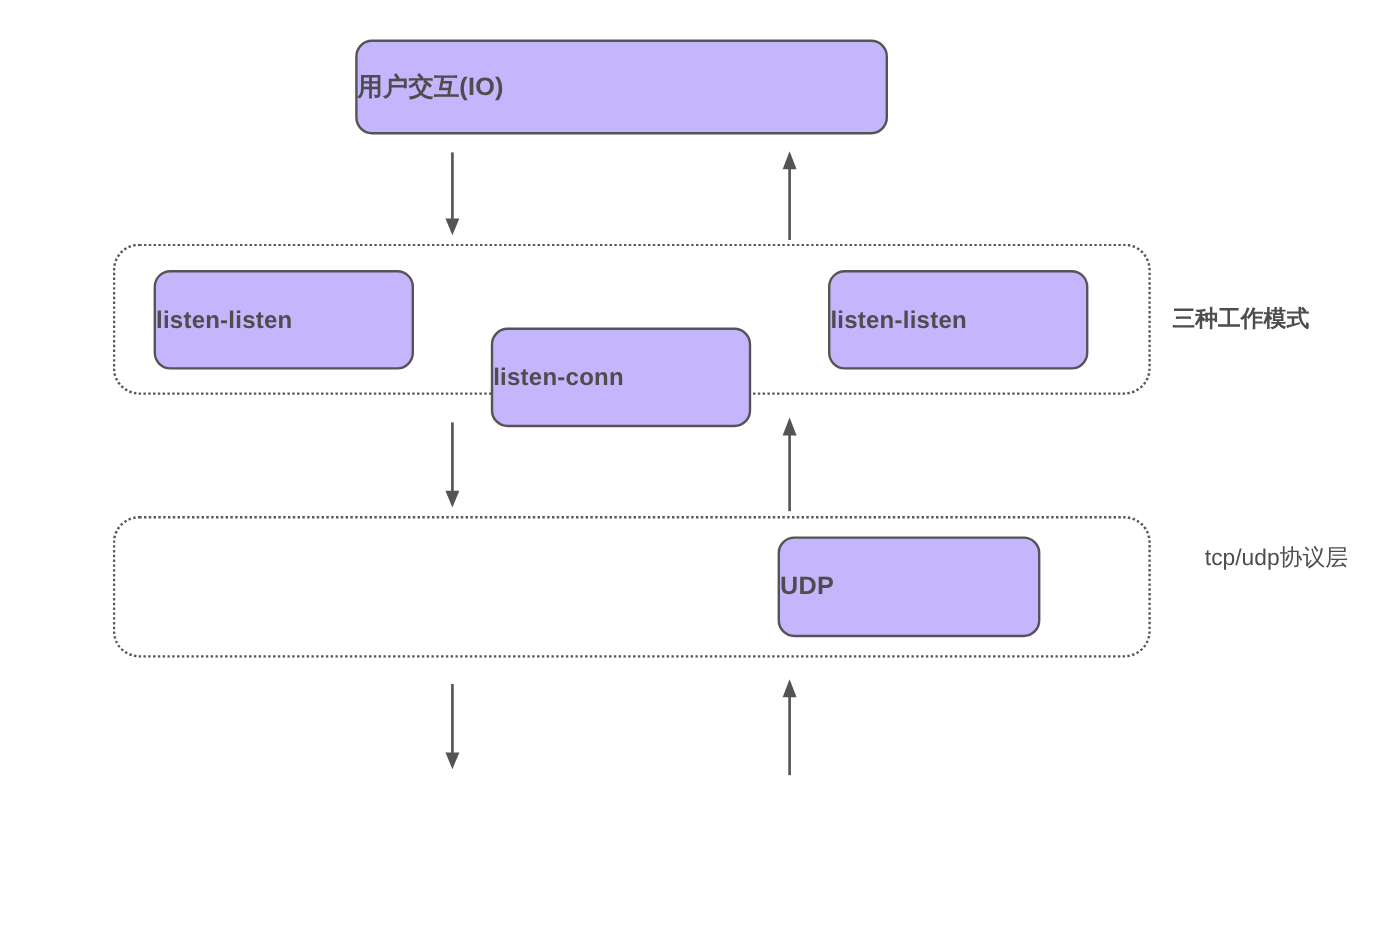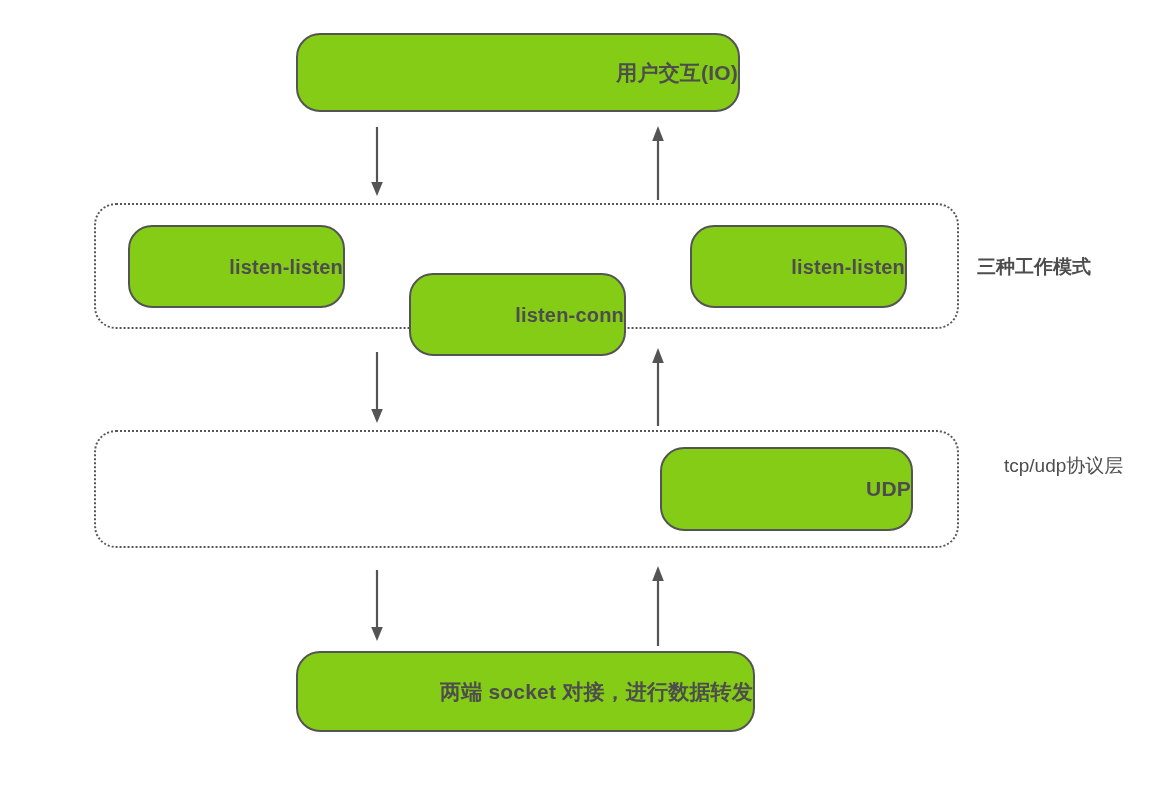--- a/index.html
+++ b/index.html
@@ -19,25 +19,25 @@
     width: 1164px;
     height: 792px;
     background: #ffffff;
   }
 
   
   .node {
     position: absolute;
     box-sizing: border-box;
     border: 2.5px solid #545454;
-    border-radius: 24px;
-    background: #84cc16;
+    border-radius: 14px;
+    background: #c4b5fd;
     display: flex;
     align-items: center;
-    justify-content: flex-end;
+    justify-content: flex-start;
     text-align: center;
   }
   .node .node-label {
     font-size: 21px;
     font-weight: 700;
     color: #4d4d4d;
     letter-spacing: 0.2px;
     line-height: 1.3;
     white-space: nowrap;
   }
@@ -121,37 +121,34 @@
   <div class="arrow" style="left:650px; top:346px; width:16px; height:80px;">
     <svg width="16" height="80" viewBox="0 0 16 80">
       <line x1="8" y1="80" x2="8" y2="15" stroke="#545454" stroke-width="2.2"></line>
       <polygon points="8,2 2.2,17 13.8,17" fill="#545454"></polygon>
     </svg>
   </div>
 
   <div class="group" style="left:94px; top:430px; width:865px; height:118px;"></div>
 
 
-  <div class="node" style="left:648px; top:447px; width:253px; height:84px;margin-left:12px;">
+  <div class="node" style="left:648px; top:447px; width:219px; height:84px;">
     <span class="node-label">UDP</span>
   </div>
 
   <div class="side-caption" style="left:972px; top:456px;margin-left:32px;">tcp/udp协议层</div>
 
   <div class="arrow" style="left:369px; top:570px; width:16px; height:72px;">
     <svg width="16" height="72" viewBox="0 0 16 72">
       <line x1="8" y1="0" x2="8" y2="60" stroke="#545454" stroke-width="2.2"></line>
       <polygon points="8,71 2.2,57 13.8,57" fill="#545454"></polygon>
     </svg>
   </div>
 
   <div class="arrow" style="left:650px; top:564px; width:16px; height:82px;">
     <svg width="16" height="82" viewBox="0 0 16 82">
       <line x1="8" y1="82" x2="8" y2="15" stroke="#545454" stroke-width="2.2"></line>
       <polygon points="8,2 2.2,17 13.8,17" fill="#545454"></polygon>
     </svg>
   </div>
 
-  <div class="node" style="left:296px; top:651px; width:459px; height:81px;">
-    <span class="node-label">两端 socket 对接，进行数据转发</span>
-  </div>
 
 </div>
 
 </body></html>

